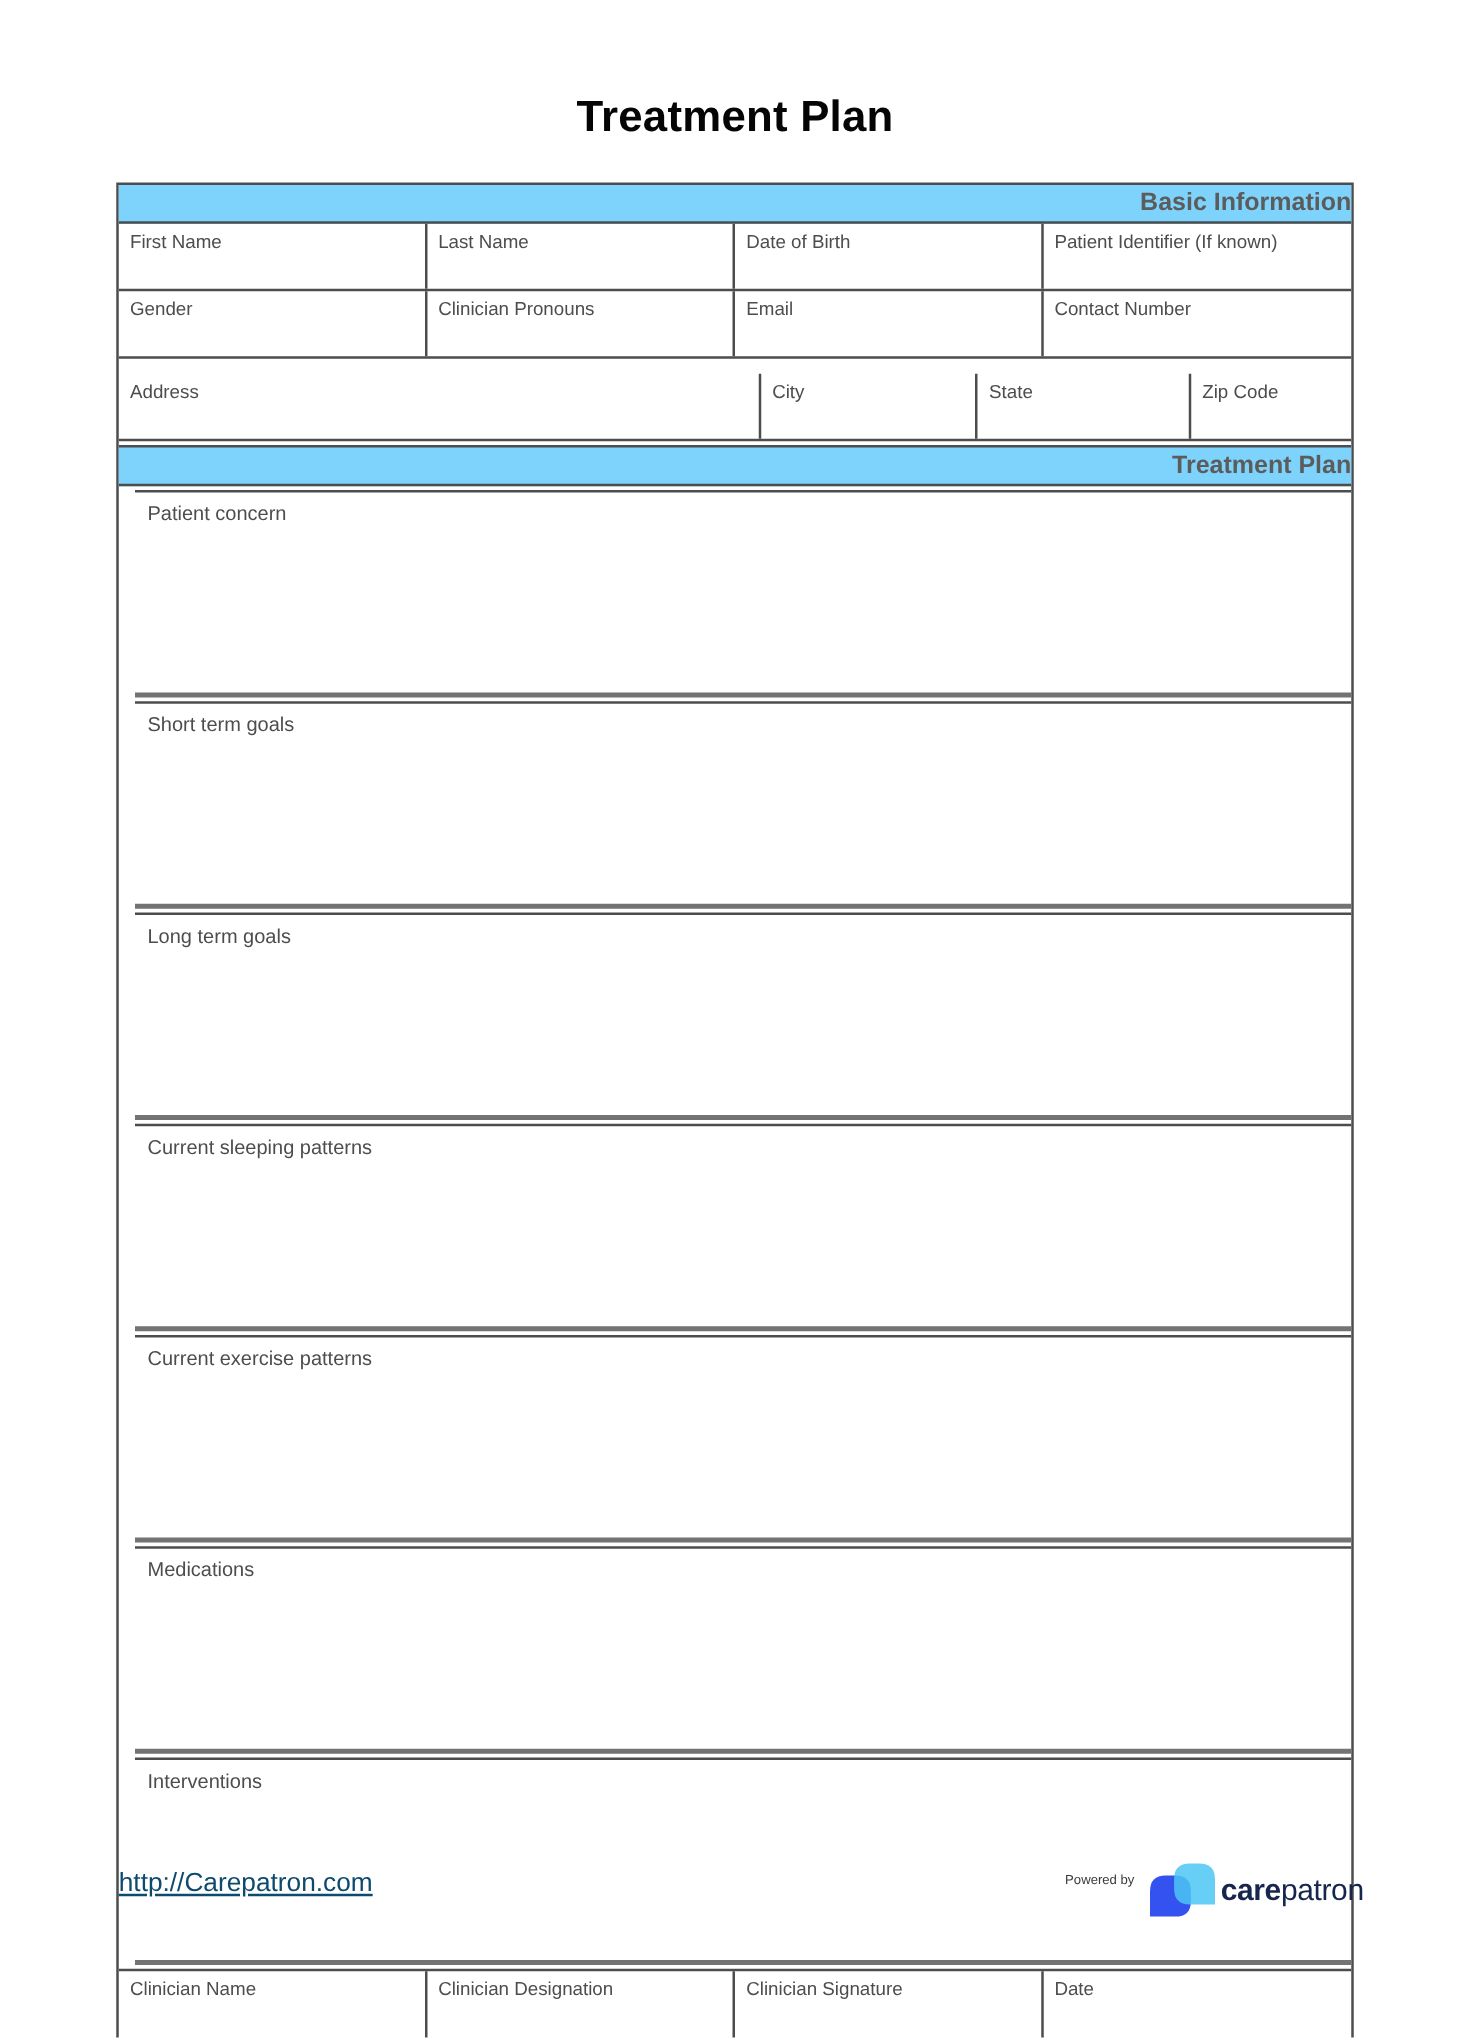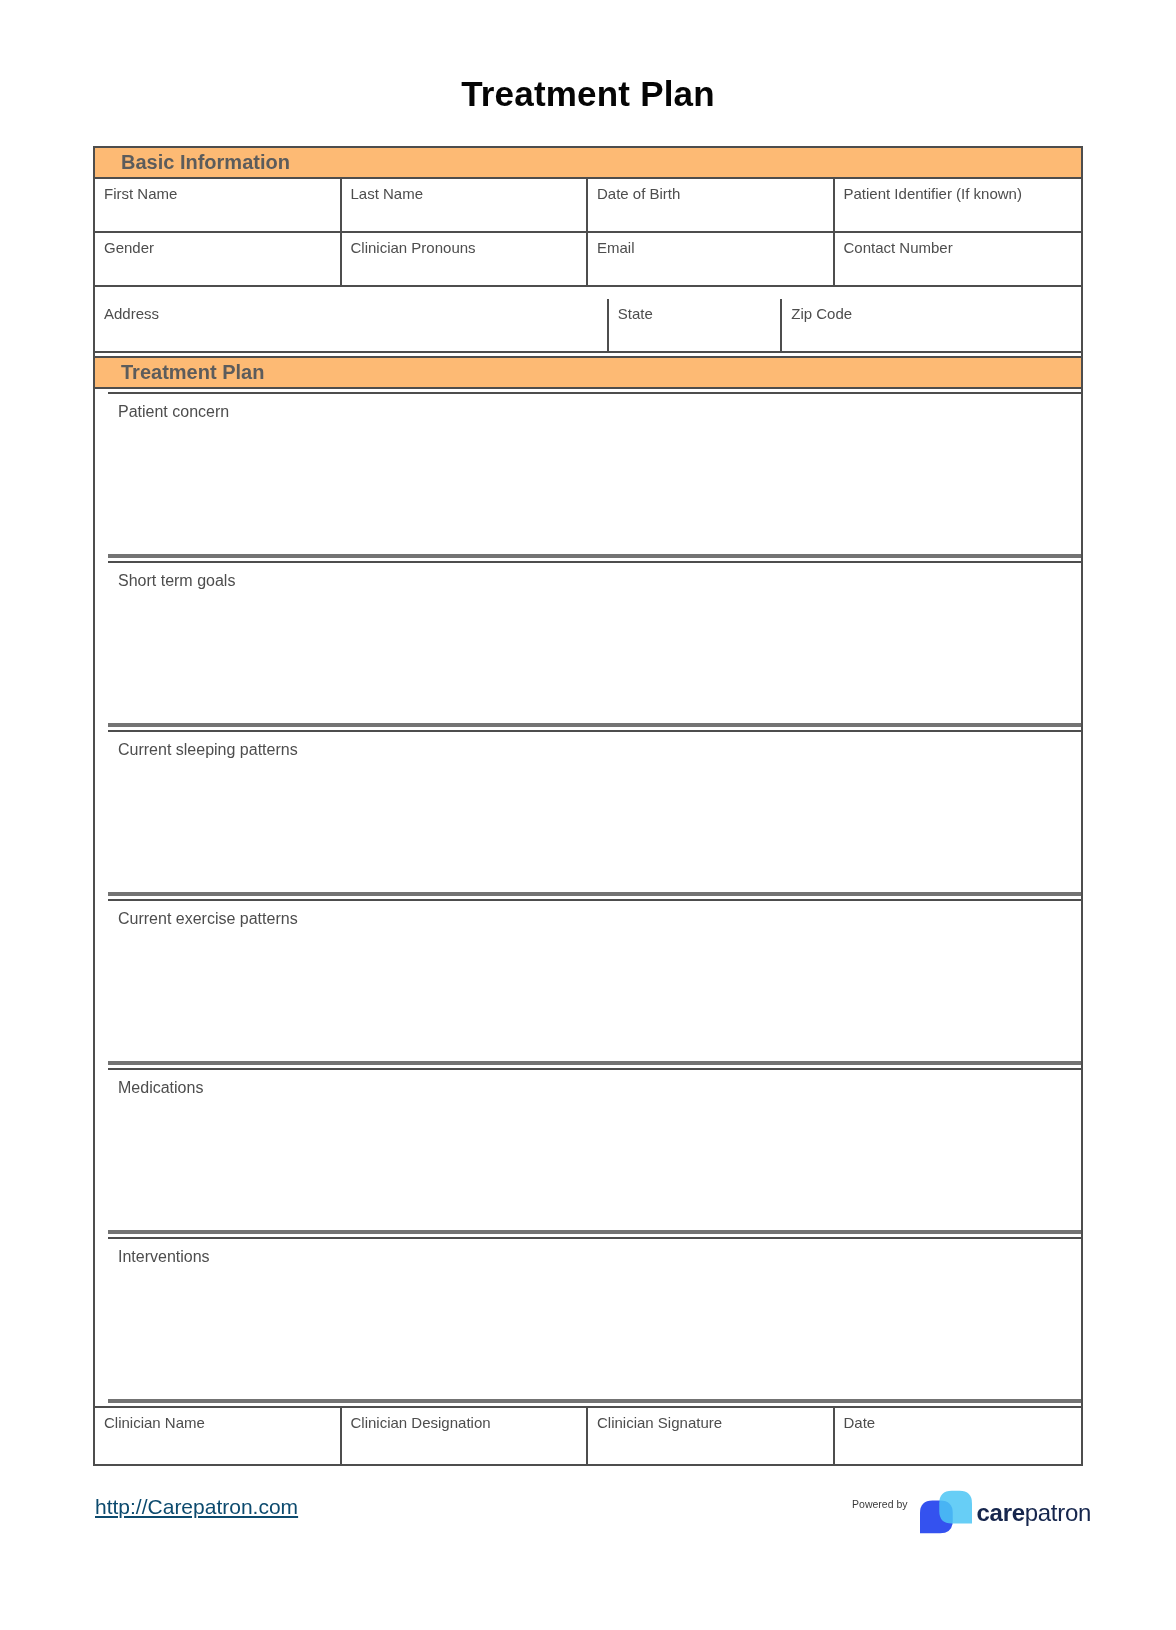--- a/index.html
+++ b/index.html
@@ -11,23 +11,23 @@
   .page-title {
     position:absolute; top:74px; left:0; width:1176px;
     margin:0; text-align:center;
     font-size:35px; font-weight:bold; color:#050505; letter-spacing:0.2px;
   }
   .form-table {
     position:absolute; top:146px; left:93px; width:990px;
     border:2px solid #4d4d4d; background:#ffffff; box-sizing:border-box;
   }
   .sec-header {
-    height:29px; background:#fdba74; border-bottom:2px solid #4d4d4d;
-    display:flex; align-items:center; justify-content:flex-start;
-    font-size:20px; font-weight:bold; color:#5c5c5c; box-sizing:content-box;padding-left:26px;
+    height:29px; background:#7dd3fc; border-bottom:2px solid #4d4d4d;
+    display:flex; align-items:center; justify-content:flex-end;
+    font-size:20px; font-weight:bold; color:#5c5c5c; box-sizing:content-box;
   }
   .sec-header.gap-top { border-top:2px solid #4d4d4d; margin-top:3px; }
   .field-row { display:flex; border-bottom:2px solid #4d4d4d; }
   .field-row.no-bottom { border-bottom:none;margin-top:12px; }
   .field-row.gap-top { border-top:2px solid #4d4d4d; margin-top:3px; }
   .cell {
     flex:0 0 25%; box-sizing:border-box; height:52px;
     border-right:2px solid #4d4d4d; padding:6px 9px;
   }
   .field-row.clinician .cell { height:56px; }
@@ -77,30 +77,32 @@
 
   <div class="field-row">
     <div class="cell"><span class="lbl">Gender</span></div>
     <div class="cell"><span class="lbl">Clinician Pronouns</span></div>
     <div class="cell"><span class="lbl">Email</span></div>
     <div class="cell"><span class="lbl">Contact Number</span></div>
   </div>
 
   <div class="field-row addr no-bottom" style="border-bottom:2px solid #4d4d4d;">
     <div class="cell"><span class="lbl">Address</span></div>
+    <div class="cell"><span class="lbl">City</span></div>
     <div class="cell"><span class="lbl">State</span></div>
     <div class="cell"><span class="lbl">Zip Code</span></div>
   </div>
 
   <div class="sec-header gap-top">
     <span>Treatment Plan</span>
   </div>
 
   <div class="big-box"><span class="lbl">Patient concern</span></div>
   <div class="big-box"><span class="lbl">Short term goals</span></div>
+  <div class="big-box"><span class="lbl">Long term goals</span></div>
   <div class="big-box"><span class="lbl">Current sleeping patterns</span></div>
   <div class="big-box"><span class="lbl">Current exercise patterns</span></div>
   <div class="big-box"><span class="lbl">Medications</span></div>
   <div class="big-box"><span class="lbl">Interventions</span></div>
 
   <div class="field-row clinician gap-top no-bottom">
     <div class="cell"><span class="lbl">Clinician Name</span></div>
     <div class="cell"><span class="lbl">Clinician Designation</span></div>
     <div class="cell"><span class="lbl">Clinician Signature</span></div>
     <div class="cell"><span class="lbl">Date</span></div>

